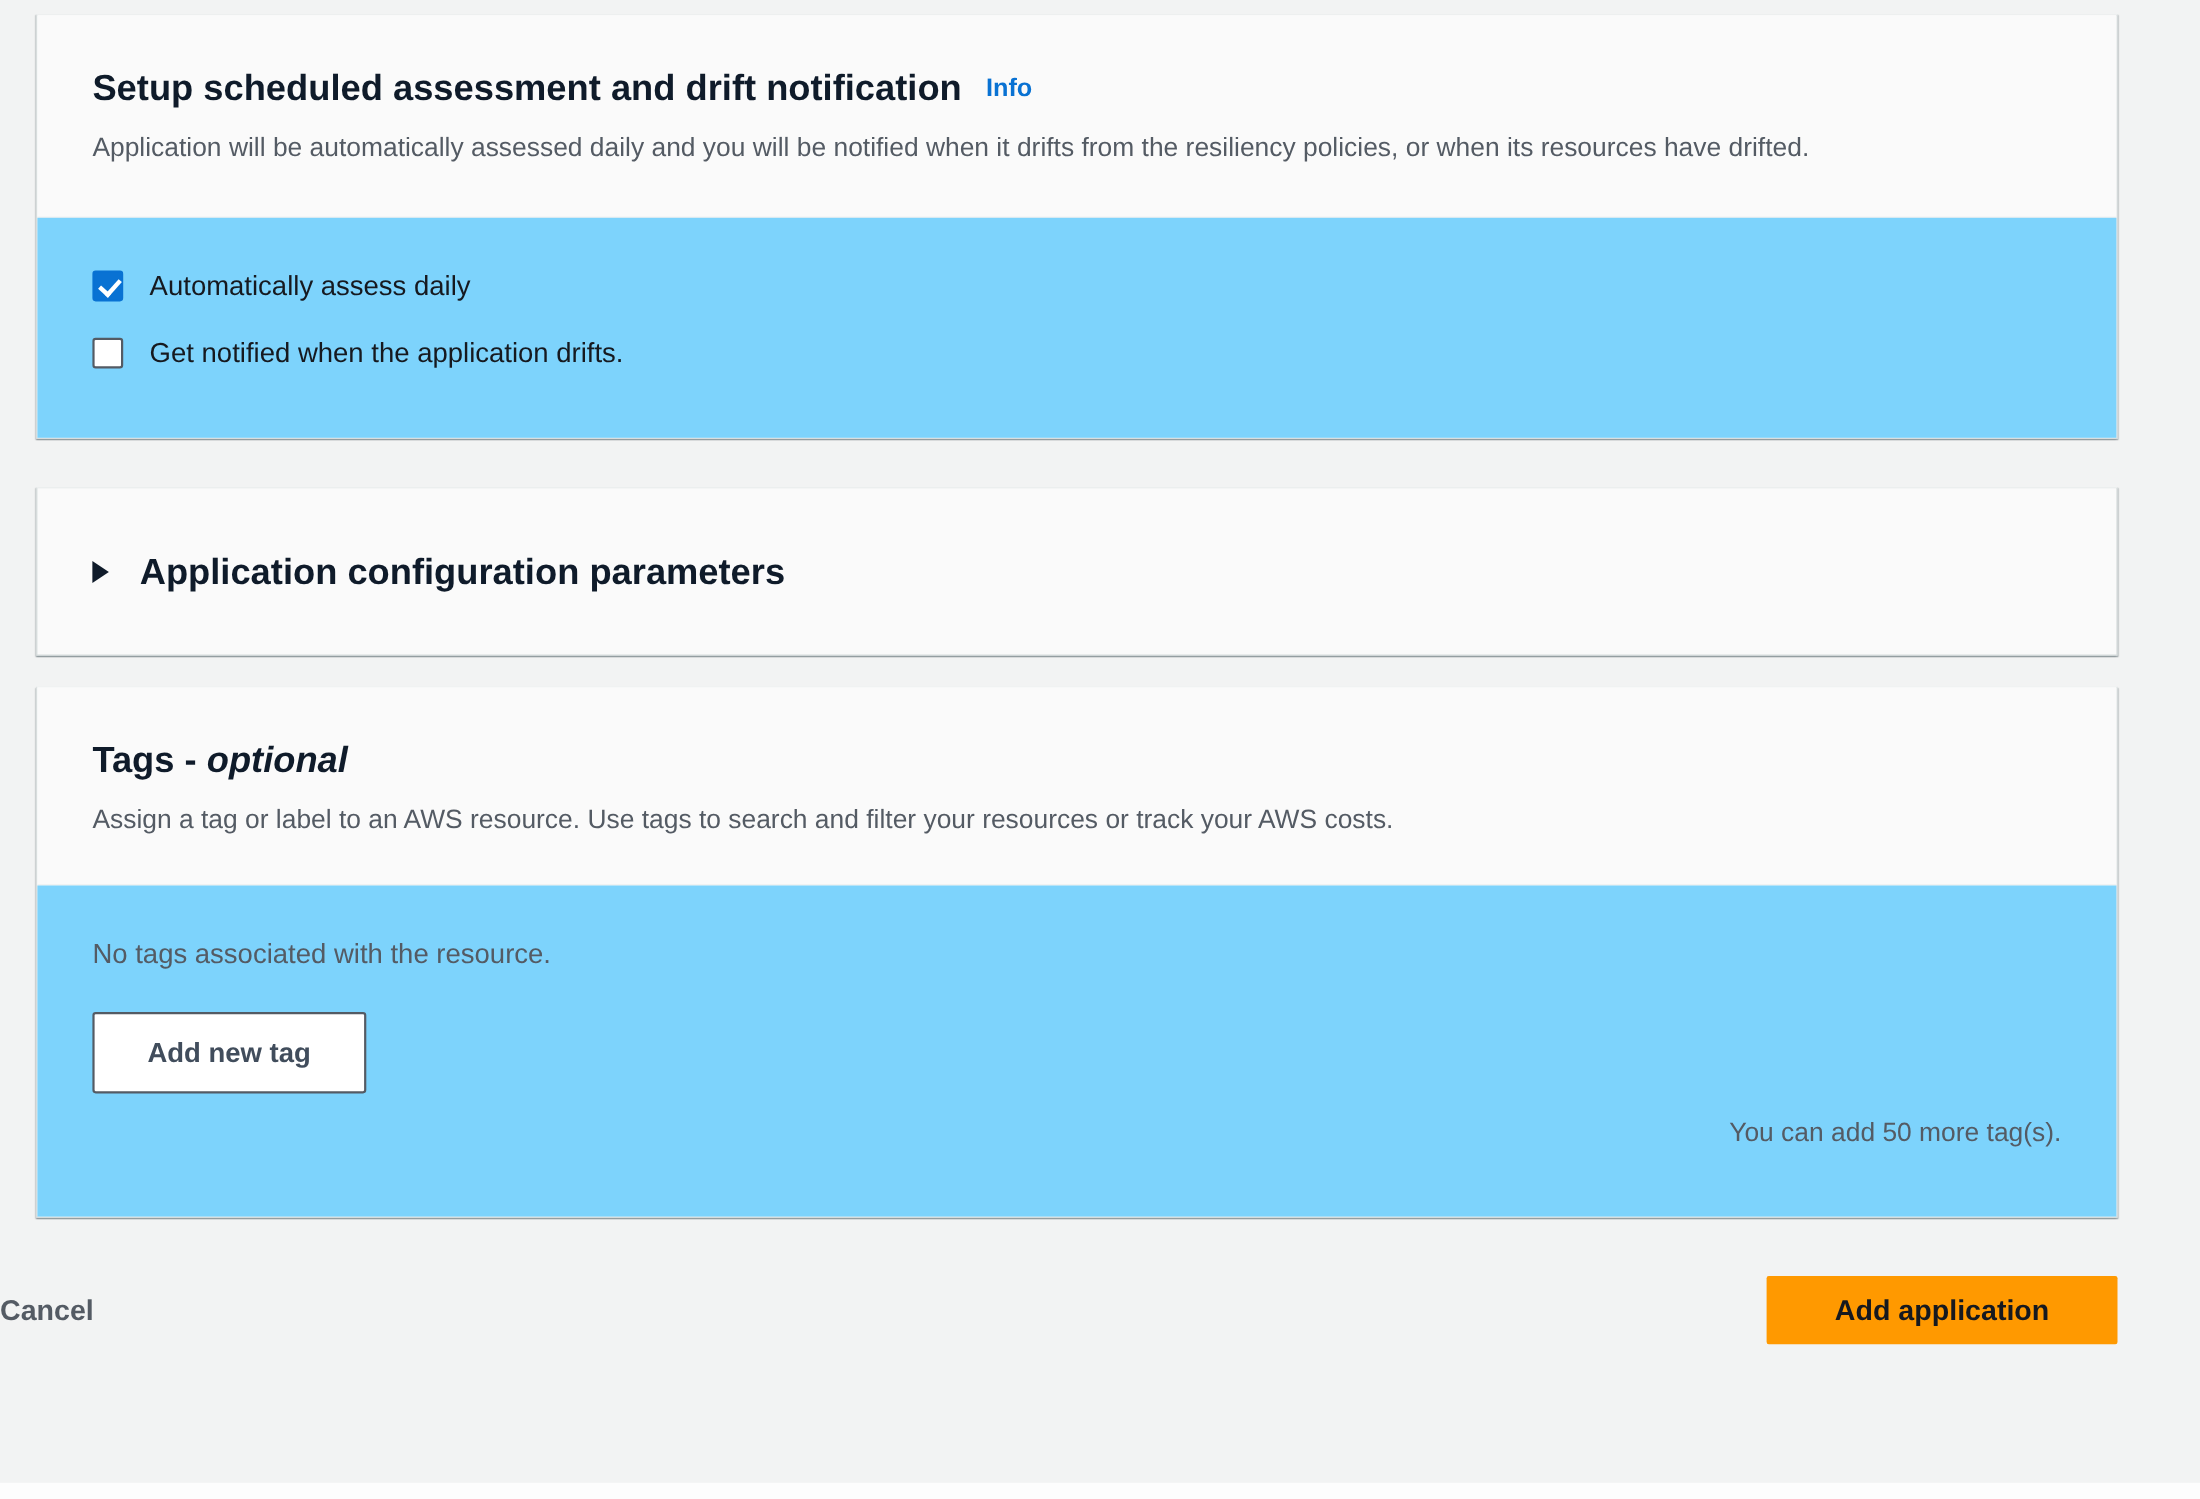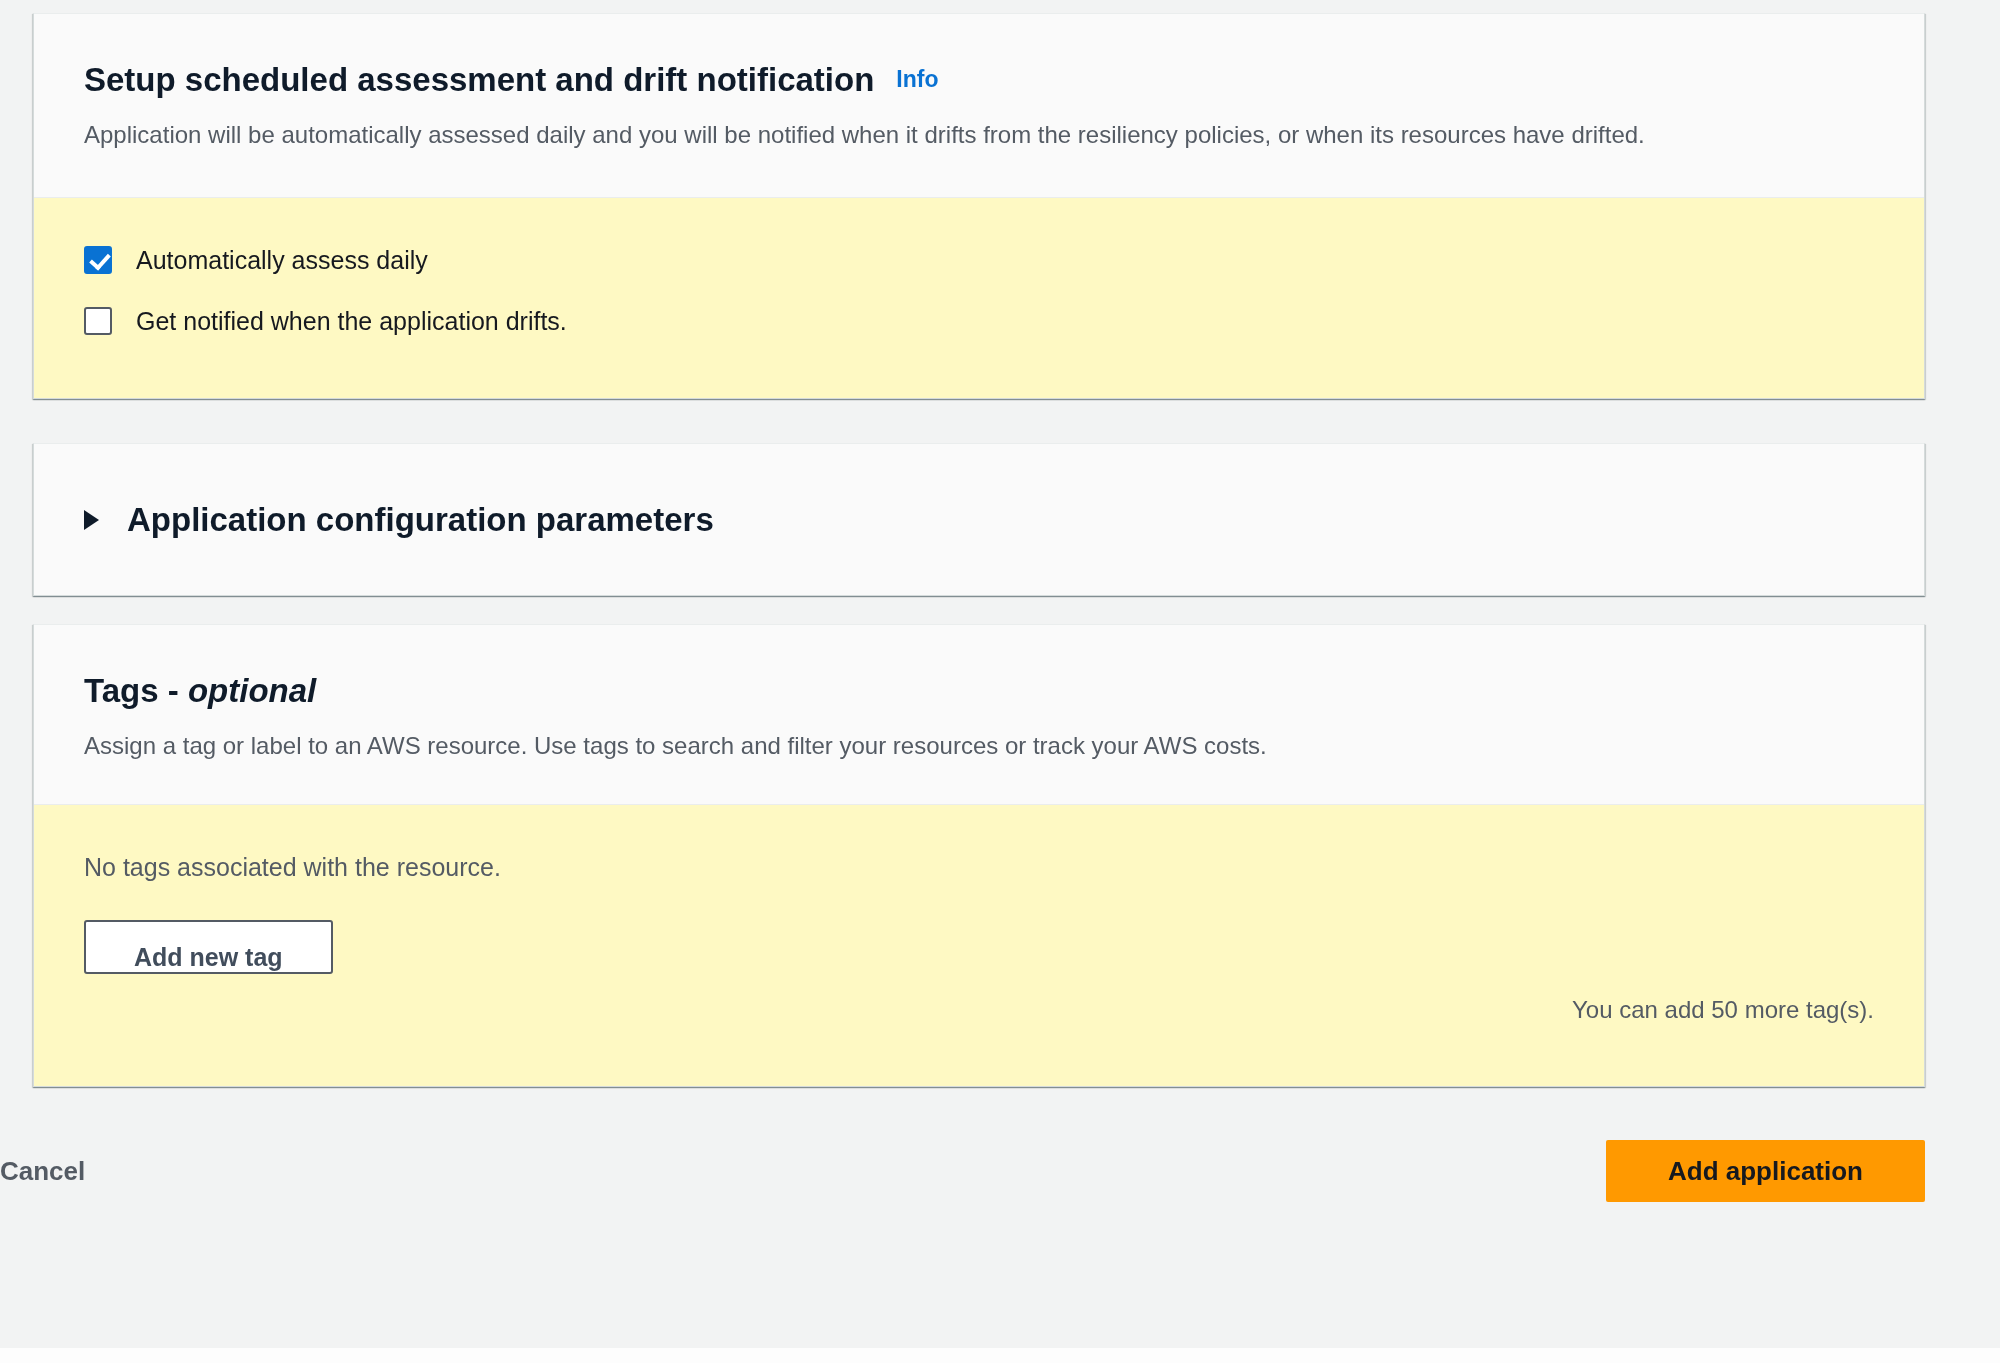--- a/index.html
+++ b/index.html
@@ -50,21 +50,21 @@
   }
 
   .card-description {
     margin-top: 16px;
     font-size: 24px;
     line-height: 1.55;
     color: #545b64;
     max-width: 1800px;
   }
 
-  .card-body { padding: 48px 50px 62px 50px; background: #fef9c3; }
+  .card-body { padding: 48px 50px 62px 50px; background: #7dd3fc; }
 
   .checkbox-row {
     display: flex;
     align-items: center;
     cursor: pointer;
   }
   .checkbox-row + .checkbox-row { margin-top: 32px; }
 
   .checkbox {
     width: 28px; height: 28px;
@@ -116,21 +116,21 @@
 
   .empty-state {
     font-size: 25px;
     color: #545b64;
   }
 
   .secondary-button {
     display: inline-block;
     margin-top: 38px;
     padding: 0 48px;
-    height: 54px;
+    height: 74px;
     line-height: 70px;
     background: #ffffff;
     border: 2px solid #545b64;
     border-radius: 3px;
     font-size: 25px;
     font-weight: bold;
     color: #414d5c;
     cursor: pointer;
     font-family: inherit;
   }

